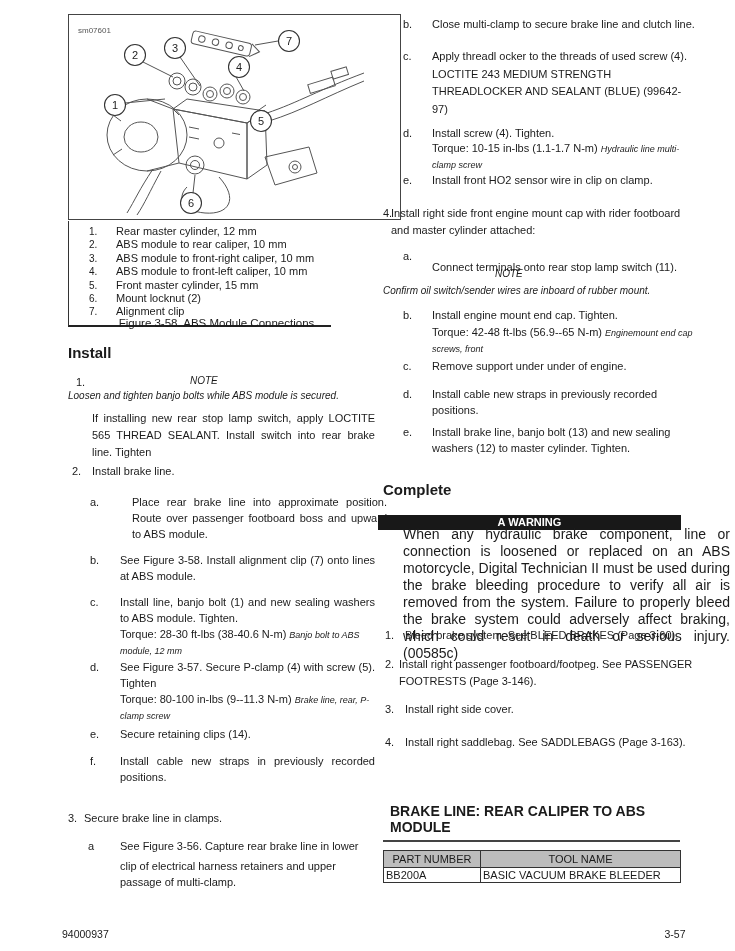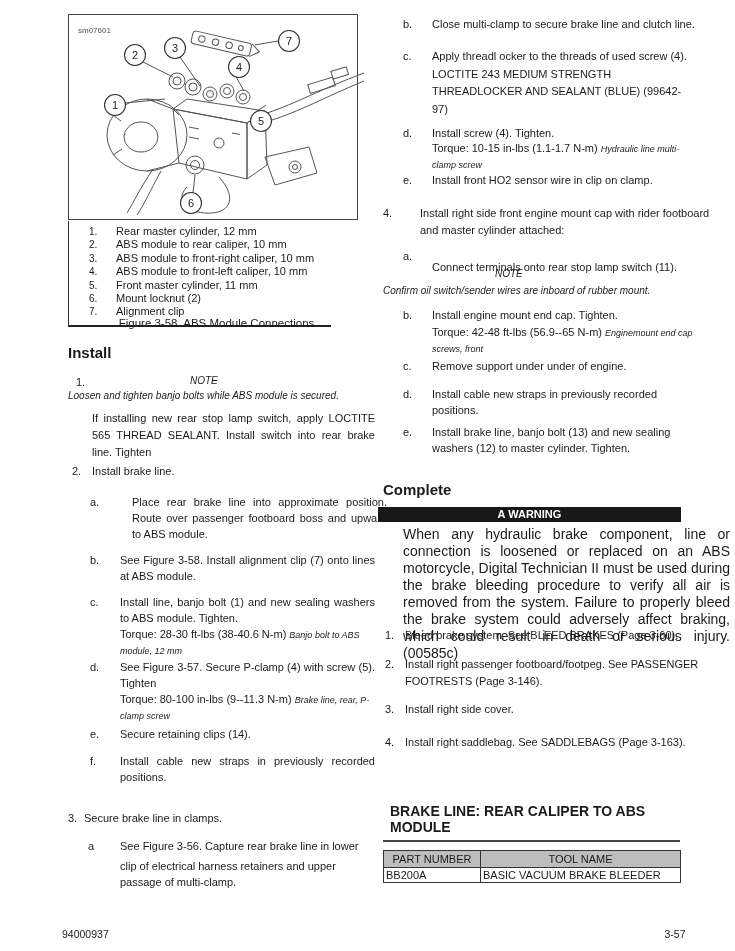--- a/index.html
+++ b/index.html
@@ -19,21 +19,21 @@
   .fig-box{border:1px solid #444;box-sizing:border-box;background:#fff;}
   .fig-label{position:absolute;left:9px;top:11px;font-size:8px;color:#555;}
   .legend{border-left:1px solid #333;border-bottom:2px solid #222;box-sizing:border-box;
           padding:4px 0 6px 20px;}
   .lg-row{font-size:11px;line-height:13.4px;white-space:nowrap;}
   .lg-num{display:inline-block;width:27px;font-size:10px;}
   .caption{font-size:11.5px;text-align:center;}
   .letter{position:absolute;font-size:11px;line-height:16px;}
   .stepnum{position:absolute;font-size:11px;line-height:16px;}
   .warn-banner{background:#181818;color:#ffffff;font-size:11px;font-weight:bold;
-               text-align:center;height:15px;line-height:15px;}
+               text-align:center;height:15px;line-height:15px;margin-top:8px;}
   .warn-text{font-size:14px;line-height:17px;text-align:justify;margin-left:20px;}
   .sec-heading{font-size:14px;font-weight:bold;line-height:16px;border-bottom:2px solid #444;
                padding:0 0 5px 7px;box-sizing:border-box;}
   table.tool-table{border-collapse:collapse;font-size:11px;width:297px;table-layout:fixed;}
   table.tool-table th{background:#bdbdbd;border:1px solid #333;font-weight:normal;
                       height:16px;text-align:center;padding:0;}
   table.tool-table td{border:1px solid #333;height:14px;text-align:left;padding:0 0 0 2px;}
   .diagram{position:absolute;left:0;top:0;}
   .diagram path,.diagram line,.diagram rect,.diagram circle,.diagram ellipse{
       fill:none;stroke:#555;stroke-width:1;}
@@ -42,21 +42,21 @@
       font-family:"Liberation Sans","DejaVu Sans",sans-serif;}
   .footer{font-size:10.5px;}
 </style>
 </head>
 <body>
 
 <div class="page">
 
   <div class="col-left">
 
-    <div class="abs fig-box" style="left:0;top:14px;width:290px;height:206px">
+    <div class="abs fig-box" style="left:0;top:14px;width:333px;height:206px">
       <span class="fig-label">sm07601</span>
       <svg class="diagram" width="297" height="206" viewBox="0 0 297 206">
 
         <g transform="rotate(13 152 30)">
           <rect x="122" y="22" width="60" height="13" rx="3"></rect>
           <circle cx="132" cy="28.5" r="3.2"></circle>
           <circle cx="146" cy="28.5" r="3.2"></circle>
           <circle cx="160" cy="28.5" r="3.2"></circle>
           <circle cx="172" cy="28.5" r="2.4"></circle>
           <path d="M182 22 l9 6 -9 7"></path>
@@ -138,21 +138,21 @@
           <text x="220" y="30" text-anchor="middle">7</text>
         </g>
       </svg>
     </div>
 
     <div class="abs legend" style="left:0;top:221px;width:263px">
       <div class="lg-row"><span class="lg-num">1.</span><span>Rear master cylinder, 12 mm</span></div>
       <div class="lg-row"><span class="lg-num">2.</span><span>ABS module to rear caliper, 10 mm</span></div>
       <div class="lg-row"><span class="lg-num">3.</span><span>ABS module to front-right caliper, 10 mm</span></div>
       <div class="lg-row"><span class="lg-num">4.</span><span>ABS module to front-left caliper, 10 mm</span></div>
-      <div class="lg-row"><span class="lg-num">5.</span><span>Front master cylinder, 11 mm</span></div>
+      <div class="lg-row"><span class="lg-num">5.</span><span>Front master cylinder, 15 mm</span></div>
       <div class="lg-row"><span class="lg-num">6.</span><span>Mount locknut (2)</span></div>
       <div class="lg-row"><span class="lg-num">7.</span><span>Alignment clip</span></div>
     </div>
 
     <div class="abs caption" style="left:0;top:317px;width:297px">Figure 3-58. ABS Module Connections</div>
 
     <div class="abs heading" style="left:0;top:344px">Install</div>
 
     <span class="stepnum" style="left:8px;top:374px">1.</span>
     <span class="abs note-label" style="left:122px;top:375px">NOTE</span>
@@ -212,21 +212,21 @@
     <div class="abs body-text" style="left:49px;top:125px;width:270px">Install screw (4). Tighten.</div>
     <div class="abs torque" style="left:49px;top:141px;width:262px">
       <span>Torque: 10-15 in-lbs (1.1-1.7 N-m)</span>
       <span class="fastener">Hydraulic line multi-clamp screw</span>
     </div>
 
     <span class="letter" style="left:20px;top:172px">e.</span>
     <div class="abs body-text" style="left:49px;top:172px;width:275px">Install front HO2 sensor wire in clip on clamp.</div>
 
     <span class="stepnum" style="left:0;top:205px">4.</span>
-    <div class="abs body-text lh17" style="left:37px;top:205px;width:302px">Install right side front engine mount cap with rider footboard and master cylinder attached:</div>
+    <div class="abs body-text lh17" style="left:8px;top:205px;width:302px">Install right side front engine mount cap with rider footboard and master cylinder attached:</div>
 
     <span class="letter" style="left:20px;top:248px">a.</span>
     <div class="abs body-text" style="left:49px;top:259px;width:275px">Connect terminals onto rear stop lamp switch (11).</div>
 
     <span class="abs note-label" style="left:112px;top:268px">NOTE</span>
     <div class="abs note-text" style="left:0;top:285px;width:330px">Confirm oil switch/sender wires are inboard of rubber mount.</div>
 
     <span class="letter" style="left:20px;top:307px">b.</span>
     <div class="abs body-text" style="left:49px;top:307px;width:275px">Install engine mount end cap. Tighten.</div>
     <div class="abs torque" style="left:49px;top:325px;width:262px">
@@ -245,21 +245,21 @@
 
     <div class="abs heading" style="left:0;top:481px">Complete</div>
 
     <div class="abs warn-banner" style="left:-5px;top:507px;width:303px">A WARNING</div>
     <div class="abs warn-text" style="left:0;top:526px;width:327px">When any hydraulic brake component, line or connection is loosened or replaced on an ABS motorcycle, Digital Technician II must be used during the brake bleeding procedure to verify all air is removed from the system. Failure to properly bleed the brake system could adversely affect braking, which could result in death or serious injury. (00585c)</div>
 
     <span class="stepnum" style="left:2px;top:627px">1.</span>
     <div class="abs body-text lh17" style="left:22px;top:627px;width:300px">Bleed brake system. See BLEED BRAKES (Page 3-60).</div>
 
     <span class="stepnum" style="left:2px;top:656px">2.</span>
-    <div class="abs body-text lh17" style="left:22px;top:656px;width:295px">Install right passenger footboard/footpeg. See PASSENGER FOOTRESTS (Page 3-146).</div>
+    <div class="abs body-text lh17" style="left:16px;top:656px;width:295px">Install right passenger footboard/footpeg. See PASSENGER FOOTRESTS (Page 3-146).</div>
 
     <span class="stepnum" style="left:2px;top:701px">3.</span>
     <div class="abs body-text lh17" style="left:22px;top:701px;width:300px">Install right side cover.</div>
 
     <span class="stepnum" style="left:2px;top:734px">4.</span>
     <div class="abs body-text lh17" style="left:22px;top:734px;width:300px">Install right saddlebag. See SADDLEBAGS (Page 3-163).</div>
 
     <div class="abs sec-heading" style="left:0;top:803px;width:297px">BRAKE LINE: REAR CALIPER TO ABS MODULE</div>
 
     <table class="tool-table abs" style="left:0;top:850px">

